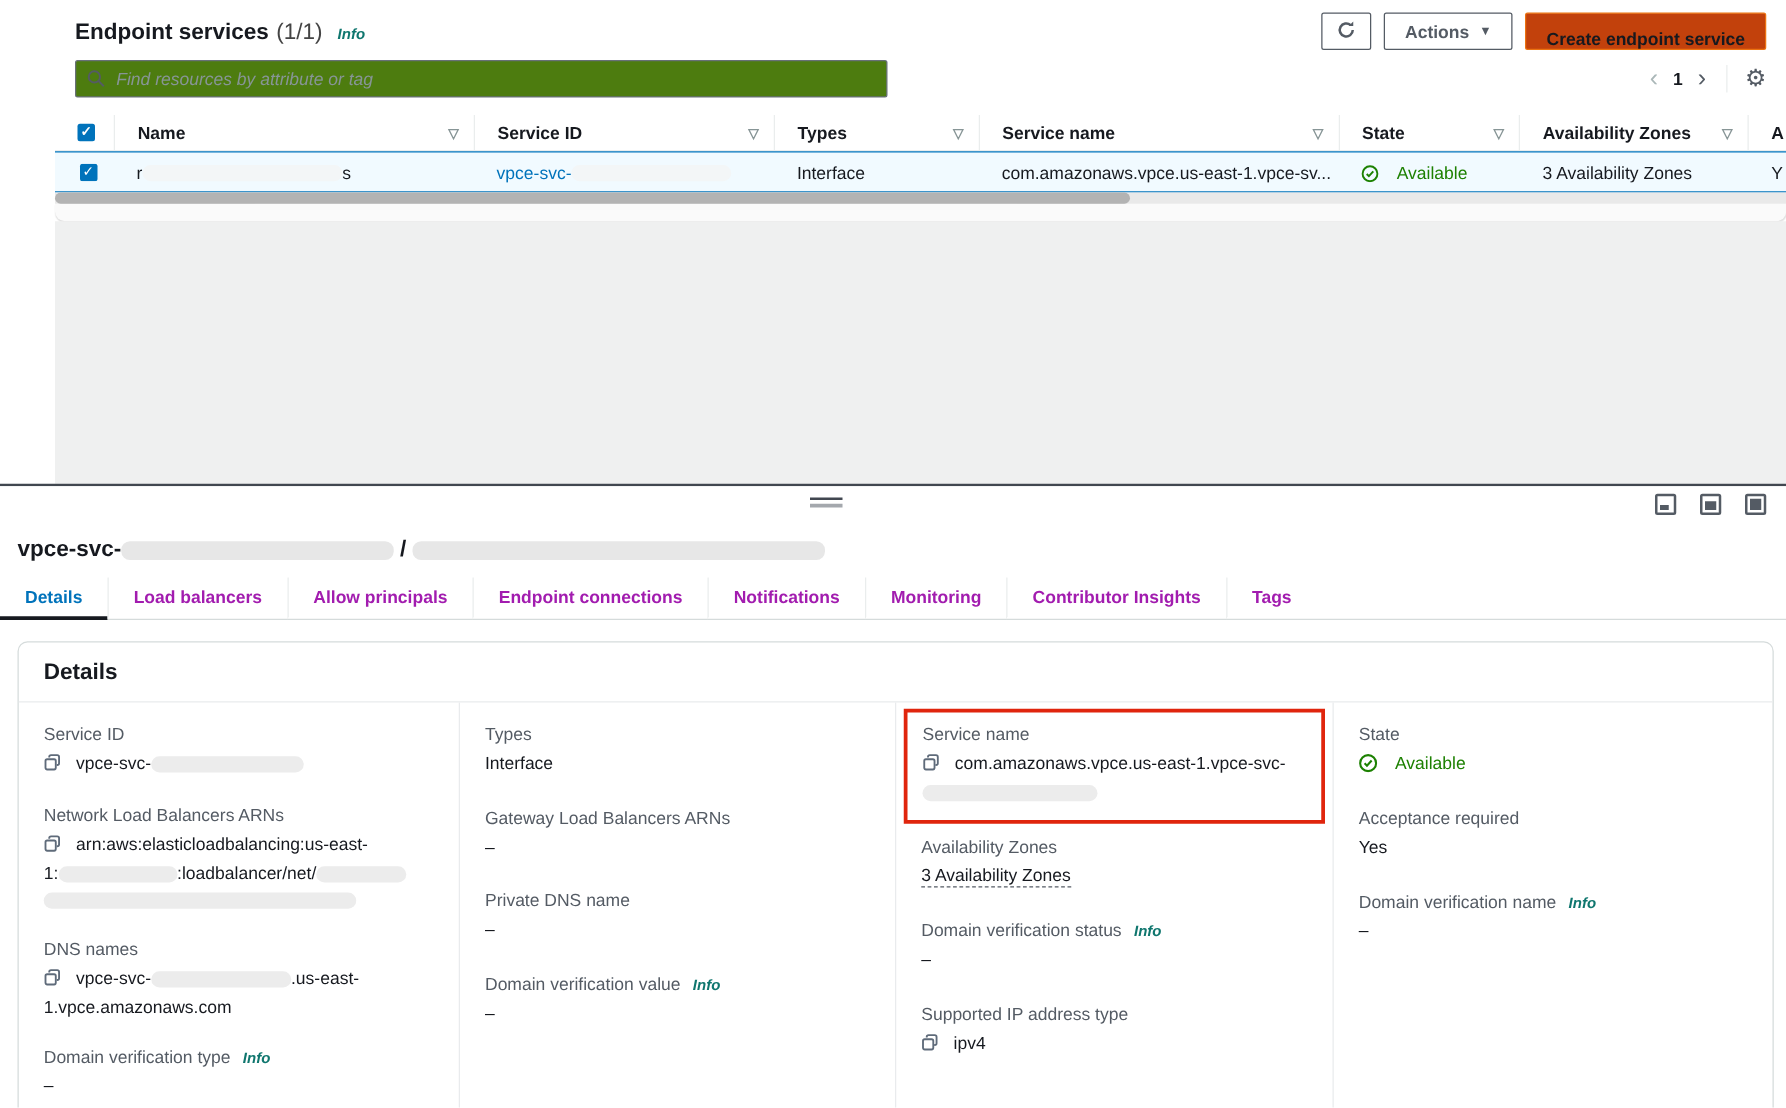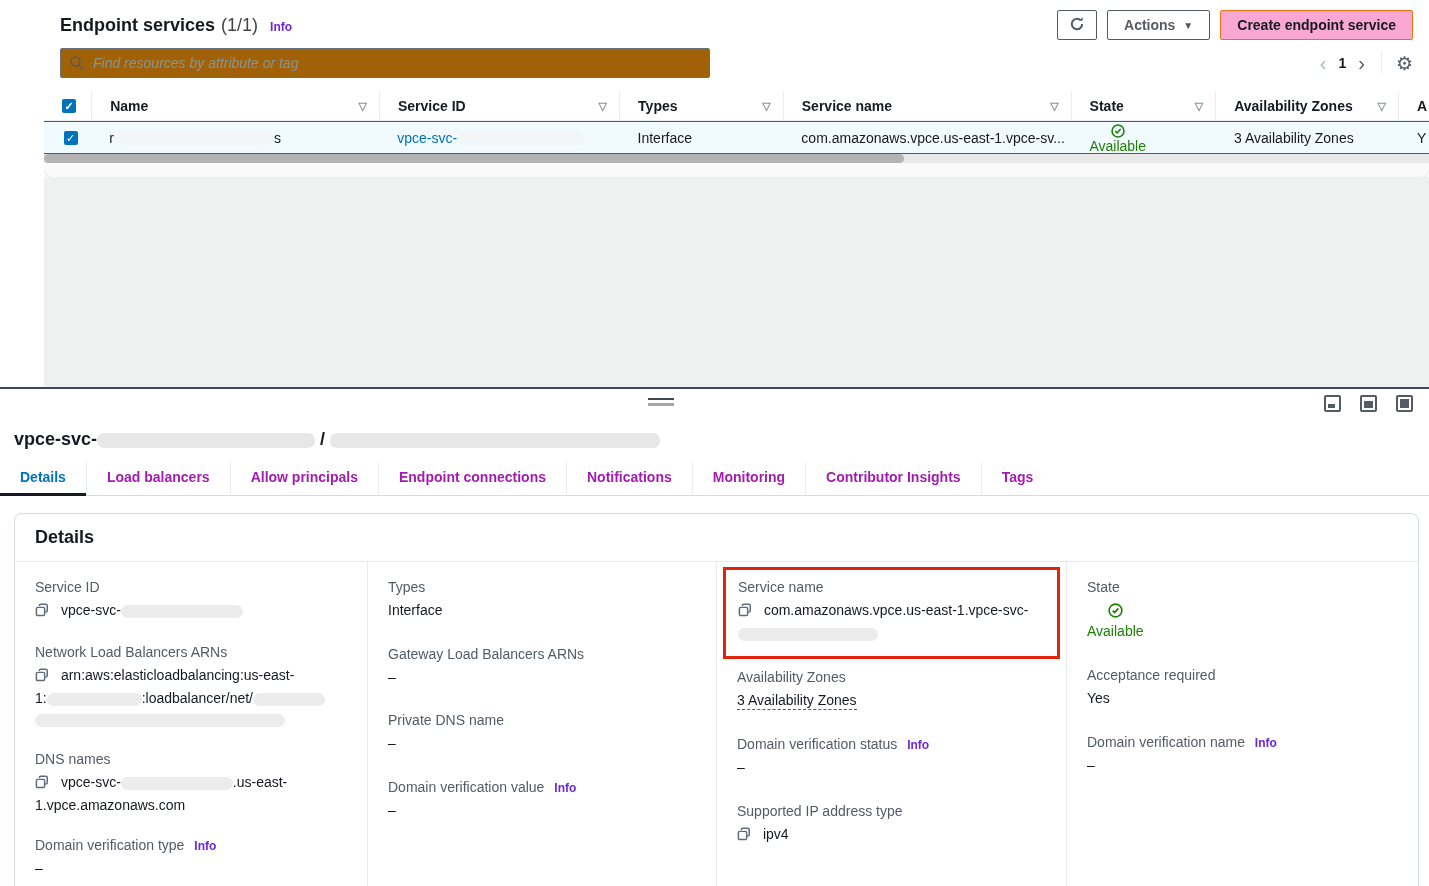--- a/index.html
+++ b/index.html
@@ -8,33 +8,33 @@
     width:1429px; height:886px; overflow:hidden;
     font-family:"Liberation Sans", sans-serif;
     font-size:14px; color:#16191f; background:#fff;
   }
   
   .top-card { background:#fff;margin-left:44px; }
   .header-bar { display:flex; justify-content:space-between; align-items:center; padding:10px 16px 4px 16px; }
   .title-group { display:flex; align-items:baseline; gap:6px; }
   .page-title { font-size:18px; font-weight:bold; margin:0; }
   .page-count { font-size:18px; color:#444; font-weight:normal; }
-  .info-link { color:#6d28d9; font-weight:bold; font-size:12px; margin-left:6px; cursor:pointer; }
+  .info-link { color:#0f766e; font-weight:bold; font-size:12px; margin-left:6px; cursor:pointer;font-style:italic; }
   .btn-row { display:flex; gap:10px; align-items:center; }
   .btn { display:inline-flex; align-items:center; gap:8px; height:30px; padding:0 16px;
          border:1px solid #545b64; border-radius:2px; background:#fff;
          font-weight:bold; color:#545b64; font-size:14px; font-family:inherit; cursor:pointer; }
   .btn-icon { padding:0 11px; }
-  .btn-primary { background:#f9a8d4; border-color:#ec7211; color:#16191f; }
+  .btn-primary { background:#c2410c; border-color:#ec7211; color:#16191f;align-items:flex-end; }
   .caret { font-size:10px; }
   .controls-bar { display:flex; justify-content:space-between; align-items:center; padding:4px 16px 8px 16px; }
   .search-box { position:relative; width:650px; }
   .search-box input { width:100%; height:30px; border:1px solid #687078; border-radius:2px;
                       padding:0 10px 0 32px; font-size:14px; font-style:italic; color:#16191f;
-                      font-family:inherit; background:#a16207; }
+                      font-family:inherit; background:#4d7c0f; }
   .search-box input::placeholder { color:#879596; font-style:italic; }
   .search-icon { position:absolute; left:9px; top:7px; }
   .pager { display:flex; align-items:center; gap:10px; color:#545b64; }
   .pager .chev { font-size:20px; line-height:1; color:#aab7b8; cursor:pointer; padding:0 2px; }
   .pager .chev.next { color:#545b64; }
   .pager .page-num { font-weight:bold; color:#16191f; }
   .pager .vsep { width:1px; height:22px; background:#eaeded; margin:0 4px; }
   .gear { font-size:19px; color:#545b64; cursor:pointer; line-height:1; }
   
   .tbl { width:100%; }
@@ -47,21 +47,21 @@
   .c-name { width:300px; } .c-sid { width:250px; } .c-types { width:170px; }
   .c-sname { width:300px; } .c-state { width:150px; } .c-az { width:190px; } .c-last { flex:1; overflow:hidden; }
   .tbl-row { display:flex; align-items:center; height:33px; background:#f1faff;
              border-top:1px solid #0073bb; border-bottom:1px solid #0073bb; }
   .tbl-row .cell { padding:0 12px 0 18px; white-space:nowrap; overflow:hidden; }
   .checkbox { width:14px; height:14px; background:#0073bb; border-radius:2px; color:#fff;
               font-size:11px; line-height:14px; text-align:center; cursor:pointer; }
   .link { color:#0073bb; cursor:pointer; }
   .link-underline { border-bottom:1px solid #0073bb; padding-bottom:1px; }
   .dash-link { color:#16191f; border-bottom:1px dashed #545b64; padding-bottom:1px; cursor:pointer; }
-  .state-ok { color:#1d8102; display:inline-flex; align-items:center; gap:0;flex-direction:column; }
+  .state-ok { color:#1d8102; display:inline-flex; align-items:center; gap:14px; }
   .redact { display:inline-block; background:#ececec; border-radius:7px; height:13px; vertical-align:middle; }
   .redact.on-blue { background:#f3f6f7; }
   
   .hscroll { height:9px; background:#e9e9e9; position:relative; }
   .hscroll .thumb { position:absolute; left:0; top:0; height:9px; width:860px; background:#b3b3b3; border-radius:5px; cursor:grab; }
   .card-bottom { height:14px; background:#fafafa; border-bottom-left-radius:8px; border-bottom-right-radius:8px;
                  box-shadow:0 1px 1px rgba(0,0,0,0.12); }
   .page-gap { height:210px; background:#eff0f0; }
   
   .split-line { height:2px; background:#414750; }

